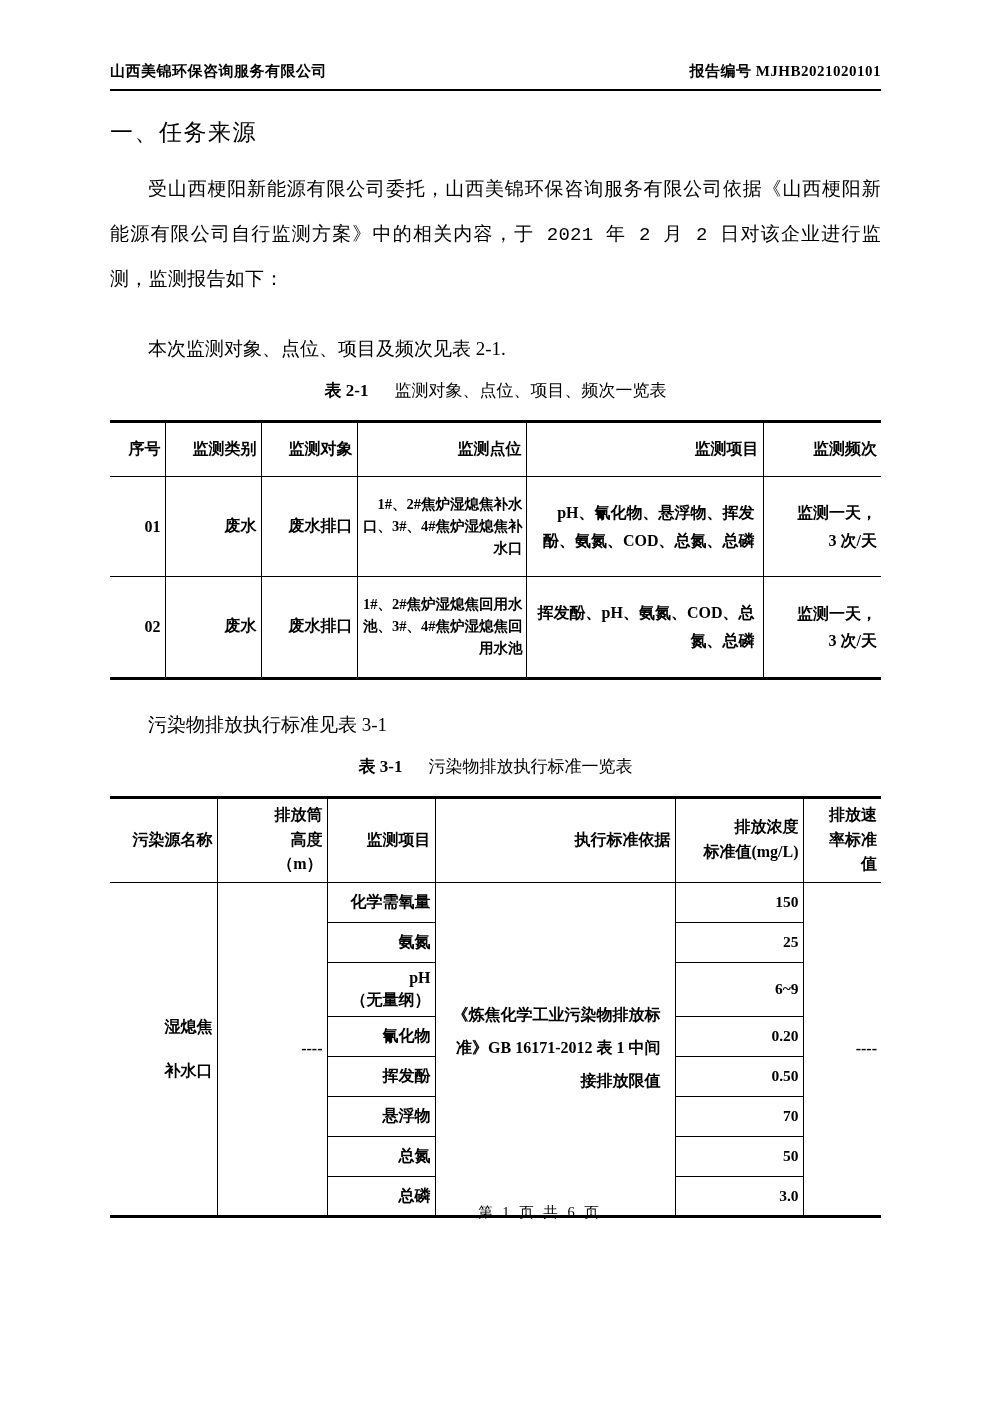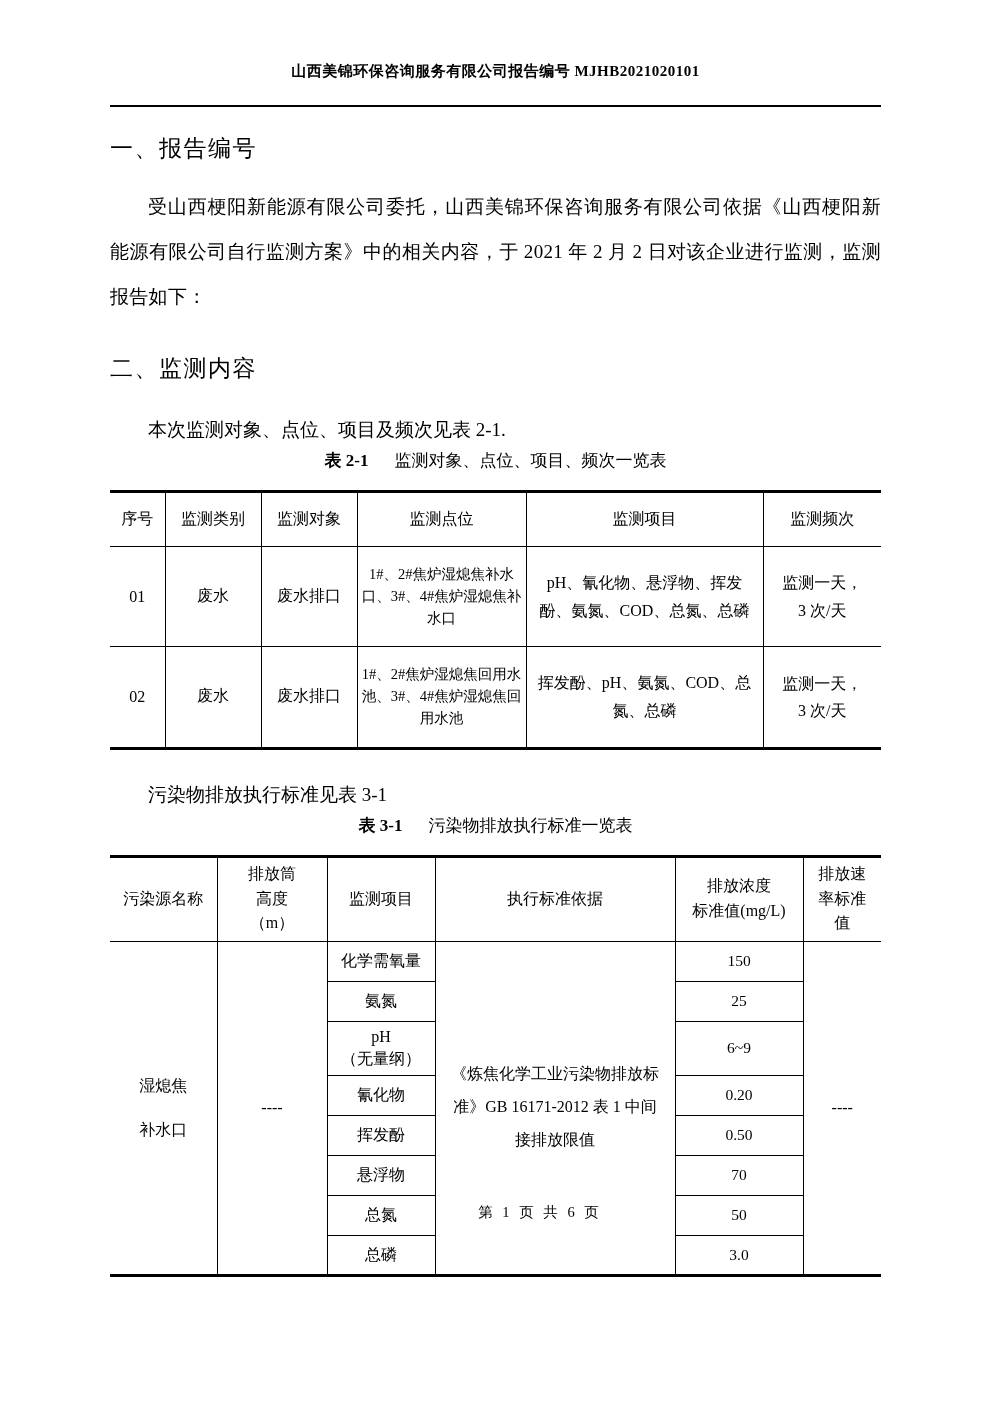--- a/index.html
+++ b/index.html
@@ -6,45 +6,45 @@
   body {
     width: 992px; height: 1403px;
     font-family: "Liberation Serif", "DejaVu Serif", serif;
     color: #000;
     overflow: hidden;
   }
   .page { box-sizing: border-box; width: 992px; height: 1403px; padding: 62px 111px 0 110px; position: relative; }
 
   
   .doc-header {
-    display: flex; justify-content: center; align-items: flex-end;
-    padding-bottom: 24px; border-bottom: 2px solid #000;
+    display: flex; justify-content: space-between; align-items: flex-end;
+    padding-bottom: 8px; border-bottom: 2px solid #000;
     font-size: 15px; font-weight: 600; letter-spacing: 0.5px;
   }
 
   
   .sec-title { font-size: 23px; letter-spacing: 1.5px; margin: 0; font-weight: 500; }
   .sec-title.s1 { margin-top: 26px; }
   .sec-title.s2 { margin-top: 34px; }
   .sec-title.s3 { margin-top: 18px; }
 
   .body-par {
     margin: 20px 0 0 0; font-size: 19px; line-height: 45px;
-    text-align: justify; text-indent: 2em; letter-spacing: 0.3px;
+    text-align: justify; text-indent: 2em; letter-spacing: 0.3px; font-family: Liberation Mono, monospace;
   }
   .intro-line { margin: 31px 0 0 0; font-size: 19px; line-height: 30px; text-indent: 2em; }
   .intro-line.tight { margin-top: 30px; }
 
-  .tbl-caption { margin-top: 4px; text-align: center; font-size: 17px; }
+  .tbl-caption { margin-top: 15px; text-align: center; font-size: 17px; }
   .tbl-caption .cap-label { font-weight: bold; margin-right: 26px; }
 
   table { border-collapse: collapse; table-layout: fixed; margin-top: 18px; width: 771px;
           border-top: 3px solid #000; border-bottom: 3px solid #000; }
-  td, th { border: 1px solid #000; text-align: center; vertical-align: middle;
-           padding: 2px 4px; font-weight: normal; box-sizing: border-box; }
+  td, th { border: 1px solid #000; text-align: right; vertical-align: middle;
+           padding: 2px 4px; font-weight: bold; box-sizing: border-box; }
   .bl0 { border-left: none !important; }
   .br0 { border-right: none !important; }
 
   
   .t21 th { height: 55px; font-size: 16px; }
   .t21 td { height: 72px; font-size: 16px; }
   .t21 td.points { font-size: 14.5px; line-height: 1.5; padding: 17px 3px; }
   .t21 td.items  { font-size: 16px; line-height: 1.75; padding: 2px 8px; }
   .t21 td.freq   { white-space: pre-line; line-height: 1.7; margin-left: 32px; }
 
@@ -64,24 +64,23 @@
 </head>
 <body>
 
 <div class="page">
 
   <div class="doc-header">
     <span>山西美锦环保咨询服务有限公司</span>
     <span>报告编号 MJHB2021020101</span>
   </div>
 
-  <h2 class="sec-title s1">一、报告编号</h2>
+  <h2 class="sec-title s1">一、任务来源</h2>
   <p class="body-par">受山西梗阳新能源有限公司委托，山西美锦环保咨询服务有限公司依据《山西梗阳新能源有限公司自行监测方案》中的相关内容，于 2021 年 2 月 2 日对该企业进行监测，监测报告如下：</p>
 
-  <h2 class="sec-title s2">二、监测内容</h2>
   <p class="intro-line">本次监测对象、点位、项目及频次见表 2-1.</p>
   <div class="tbl-caption">
     <span class="cap-label">表 2-1</span><span>监测对象、点位、项目、频次一览表</span>
   </div>
 
   <table class="t21">
     <colgroup>
       <col style="width:55px">
         <col style="width:96px">
         <col style="width:96px">

